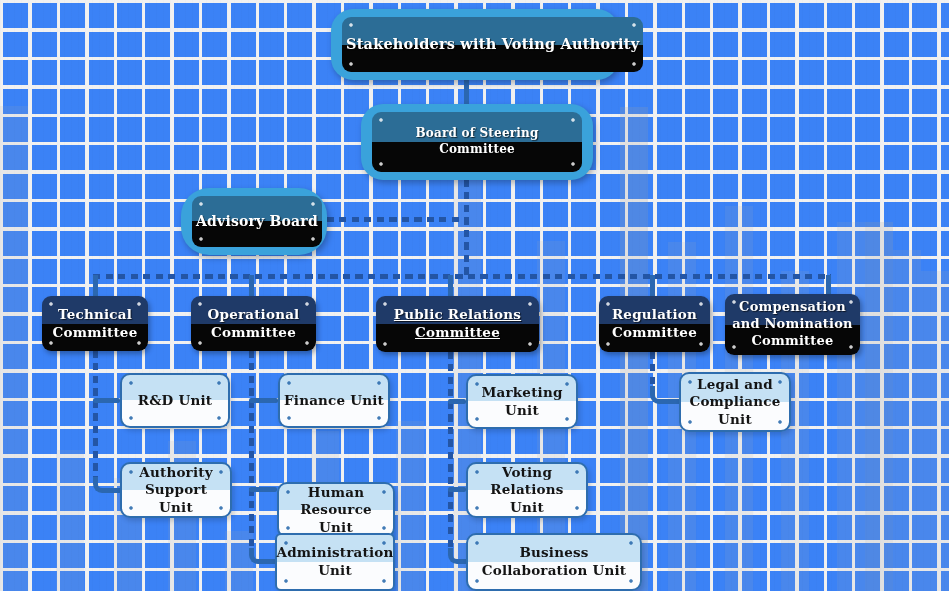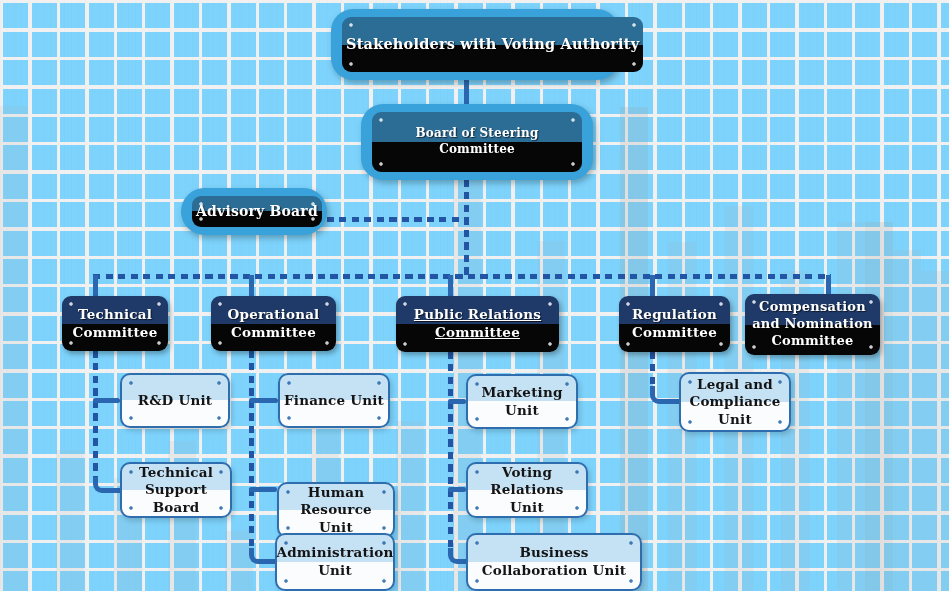--- a/index.html
+++ b/index.html
@@ -1,20 +1,20 @@
 <!DOCTYPE html>
 <html><head>
 <meta charset="utf-8">
 <style>
   * { margin:0; padding:0; box-sizing:border-box; }
   html,body { background:#fff; }
 
   .stage {
     position:relative; width:949px; height:591px; overflow:hidden;
-    background:#7dd3fc;
+    background:#3b82f6;
     font-family:"DejaVu Serif","Liberation Serif",serif;
   }
 
   
   .grid-layer {
     position:absolute; inset:0;
     background-image:
       repeating-linear-gradient(90deg, rgba(0,0,0,0.012) 0 1px, transparent 1px 7.1px),
       repeating-linear-gradient(90deg, #f1f1f1 0 3.5px, transparent 3.5px 28.4px),
       repeating-linear-gradient(180deg, #f1f1f1 0 3.5px, transparent 3.5px 28.4px);
@@ -51,49 +51,49 @@
   .ring .panel { flex:1; margin:8px 11px; }
 
   .panel, .committee {
     display:flex; align-items:center; justify-content:center; text-align:center;
     color:#fff; font-weight:bold; letter-spacing:.2px; line-height:1.3;
     border-radius:9px; padding:2px 4px;
     text-shadow:1px 1px 1px rgba(0,0,0,.65);
   }
   .steel { background-image:var(--dots-light), linear-gradient(180deg,#2C6D96 0 50%, #060606 50%); }
   .navy  { background-image:var(--dots-light), linear-gradient(180deg,#1F3A68 0 50%, #060606 50%); }
-  .committee { position:absolute; box-shadow:2px 3px 5px rgba(0,0,0,.30); font-size:13.5px;margin-left:20px; }
+  .committee { position:absolute; box-shadow:2px 3px 5px rgba(0,0,0,.30); font-size:13.5px; }
 
   .unit {
     position:absolute; display:flex; align-items:center; justify-content:center; text-align:center;
     border:2.5px solid #2E6DAE; border-radius:10px; padding:2px 4px;
     color:#141414; font-weight:bold; font-size:13.5px; line-height:1.3; letter-spacing:.2px;
     background-image:var(--dots-blue), linear-gradient(180deg,#C5E1F4 0 50%, #FBFCFE 50%);
     box-shadow:2px 3px 5px rgba(0,0,0,.16);
   }
 
   
   .n-root     { left:331px; top:9px;   width:288px; height:71px; }
   .n-root .panel { font-size:14.5px; white-space:nowrap; }
   .n-board    { left:361px; top:104px; width:232px; height:76px; }
   .n-board .panel { font-size:12px; }
-  .n-advisory { left:181px; top:188px; width:146px; height:47px;border-radius:28px; }
+  .n-advisory { left:181px; top:188px; width:146px; height:67px;border-radius:28px; }
   .n-advisory .panel { font-size:14px; white-space:nowrap; }
 
   .c-technical    { left:42px;  top:296px; width:106px; height:55px; }
   .c-operational  { left:191px; top:296px; width:125px; height:55px; }
   .c-public       { left:376px; top:296px; width:163px; height:56px;text-decoration:underline; }
   .c-regulation   { left:599px; top:296px; width:111px; height:56px; }
   .c-compensation { left:725px; top:294px; width:135px; height:61px; font-size:13px; }
 
   .u-rd    { left:120px; top:373px; width:110px; height:55px; }
   .u-ts    { left:120px; top:462px; width:112px; height:56px; }
   .u-fin   { left:278px; top:373px; width:112px; height:55px; }
   .u-hr    { left:277px; top:462px; width:118px; height:56px;margin-top:20px; }
-  .u-adm   { left:275px; top:533px; width:120px; height:58px; }
+  .u-adm   { left:275px; top:533px; width:120px; height:58px;border-radius:6px; }
   .u-mkt   { left:466px; top:374px; width:112px; height:55px; }
   .u-pru   { left:466px; top:462px; width:122px; height:56px; }
   .u-bc    { left:466px; top:533px; width:176px; height:58px; }
   .u-legal { left:679px; top:372px; width:112px; height:60px; }
 </style>
 </head>
 <body>
 
 <div class="stage">
 
@@ -176,21 +176,21 @@
     <span>Regulation Committee</span>
   </div>
   <div class="committee navy c-compensation">
     <span>Compensation and Nomination Committee</span>
   </div>
 
   <div class="unit u-rd">
     <span>R&amp;D Unit</span>
   </div>
   <div class="unit u-ts">
-    <span>Technical Support Board</span>
+    <span>Authority Support Unit</span>
   </div>
   <div class="unit u-fin">
     <span>Finance Unit</span>
   </div>
   <div class="unit u-hr">
     <span>Human Resource Unit</span>
   </div>
   <div class="unit u-adm">
     <span>Administration Unit</span>
   </div>

